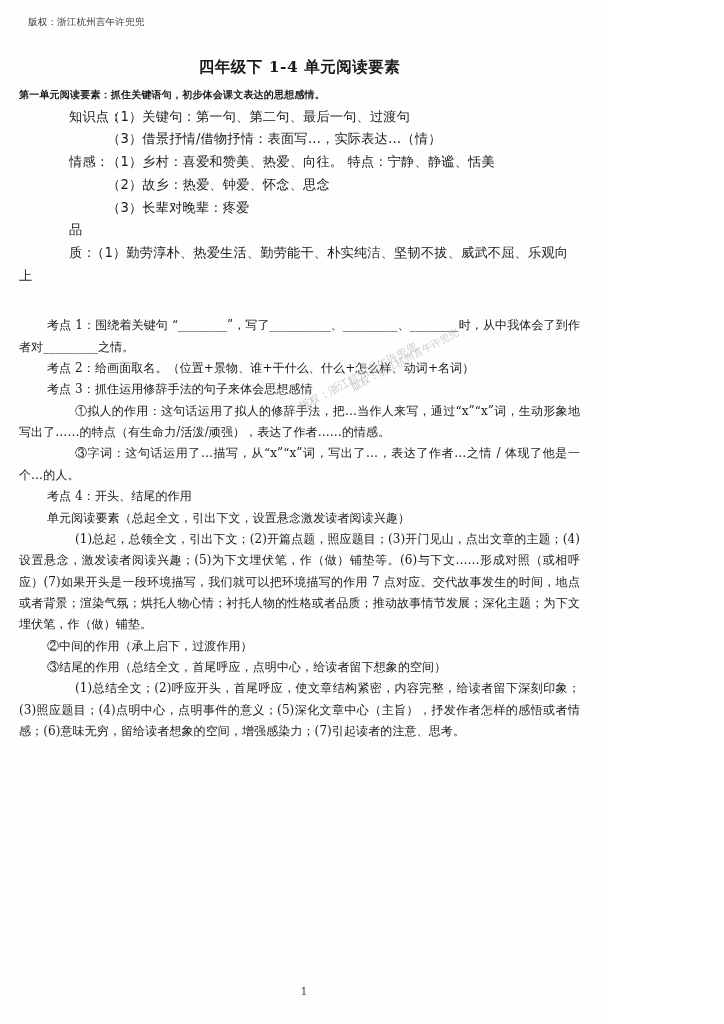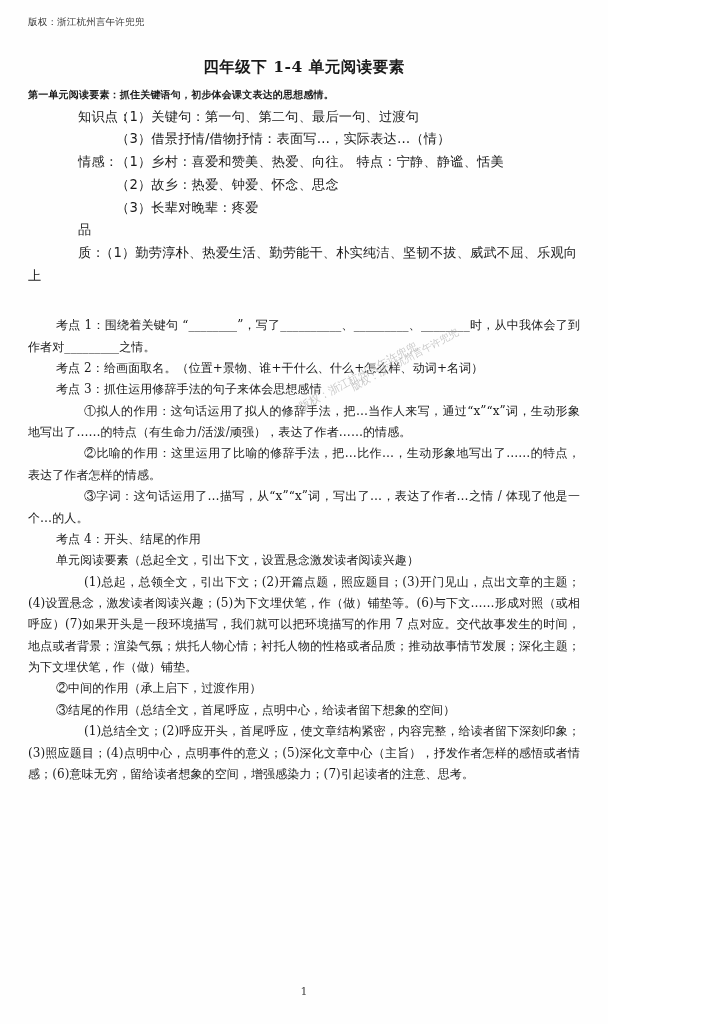--- a/index.html
+++ b/index.html
@@ -27,21 +27,21 @@
     font-size: 9.5px;
     color: #333;
     letter-spacing: 0.2px;
     white-space: nowrap;
   }
 
   
   .body-wrap {
     position: absolute;
     top: 56px;
-    left: 28px;
+    left: 19px;
     right: 28px;
   }
 
   .doc-title {
     text-align: center;
     font-family: "DejaVu Serif", "Liberation Serif", serif;
     font-weight: bold;
     font-size: 15.5px;
     letter-spacing: 0.5px;
     margin: 0 0 9px 0;
@@ -203,21 +203,20 @@
     <div>
 
       <p class="sb ind2">考点 1：围绕着关键句 “________”，写了__________、_________、________时，从中我体会了到作者对_________之情。</p>
 
       <p class="sb ind2">考点 2：给画面取名。（位置+景物、谁+干什么、什么+怎么样、动词+名词）</p>
 
       <p class="sb ind2">考点 3：抓住运用修辞手法的句子来体会思想感情</p>
 
       <p class="sb ind3">①拟人的作用：这句话运用了拟人的修辞手法，把…当作人来写，通过“x”“x”词，生动形象地写出了……的特点（有生命力/活泼/顽强），表达了作者……的情感。</p>
 
-      <p class="sb ind3">②比喻的作用：这里运用了比喻的修辞手法，把…比作…，生动形象地写出了……的特点，表达了作者怎样的情感。</p>
 
       <p class="sb ind3">③字词：这句话运用了…描写，从“x”“x”词，写出了…，表达了作者…之情 / 体现了他是一个…的人。</p>
 
       <p class="sb ind2">考点 4：开头、结尾的作用</p>
 
       <p class="sb ind2">单元阅读要素（总起全文，引出下文，设置悬念激发读者阅读兴趣）</p>
 
       <p class="sb ind3">(1)总起，总领全文，引出下文；(2)开篇点题，照应题目；(3)开门见山，点出文章的主题；(4)设置悬念，激发读者阅读兴趣；(5)为下文埋伏笔，作（做）铺垫等。(6)与下文……形成对照（或相呼应）(7)如果开头是一段环境描写，我们就可以把环境描写的作用 7 点对应。交代故事发生的时间，地点或者背景；渲染气氛；烘托人物心情；衬托人物的性格或者品质；推动故事情节发展；深化主题；为下文埋伏笔，作（做）铺垫。</p>
 
       <p class="sb ind2">②中间的作用（承上启下，过渡作用）</p>

